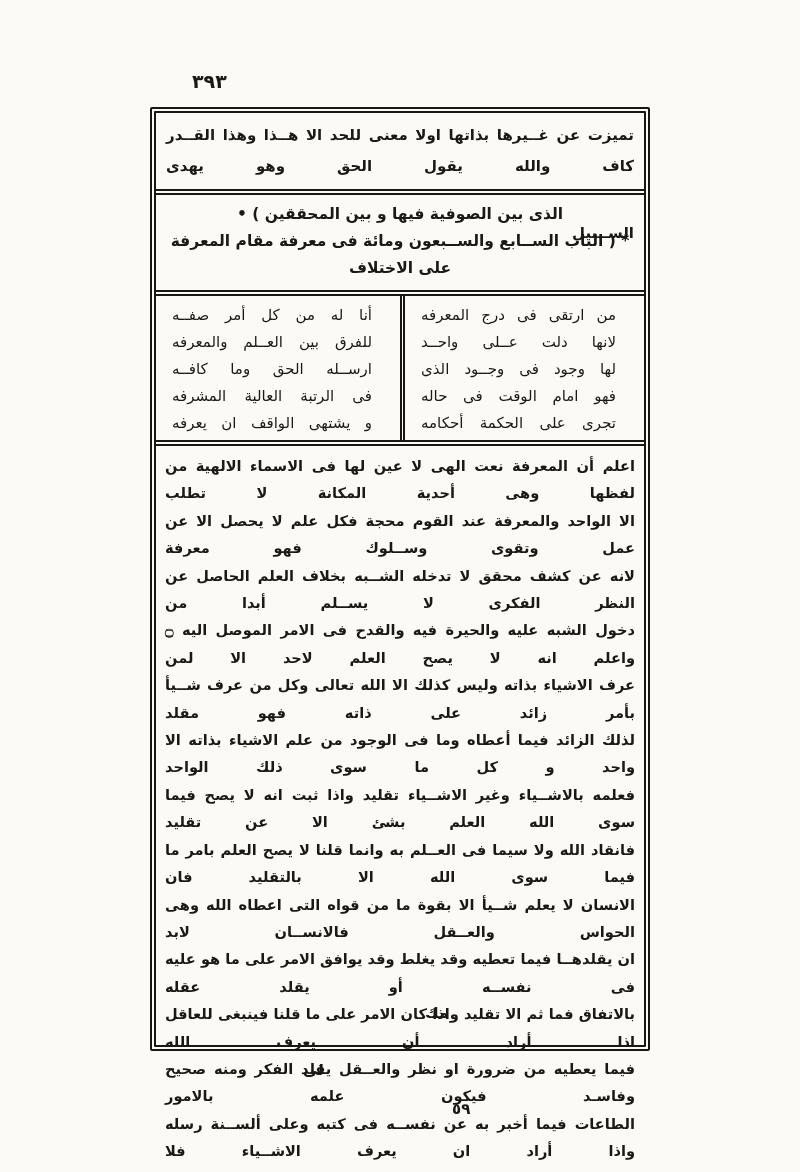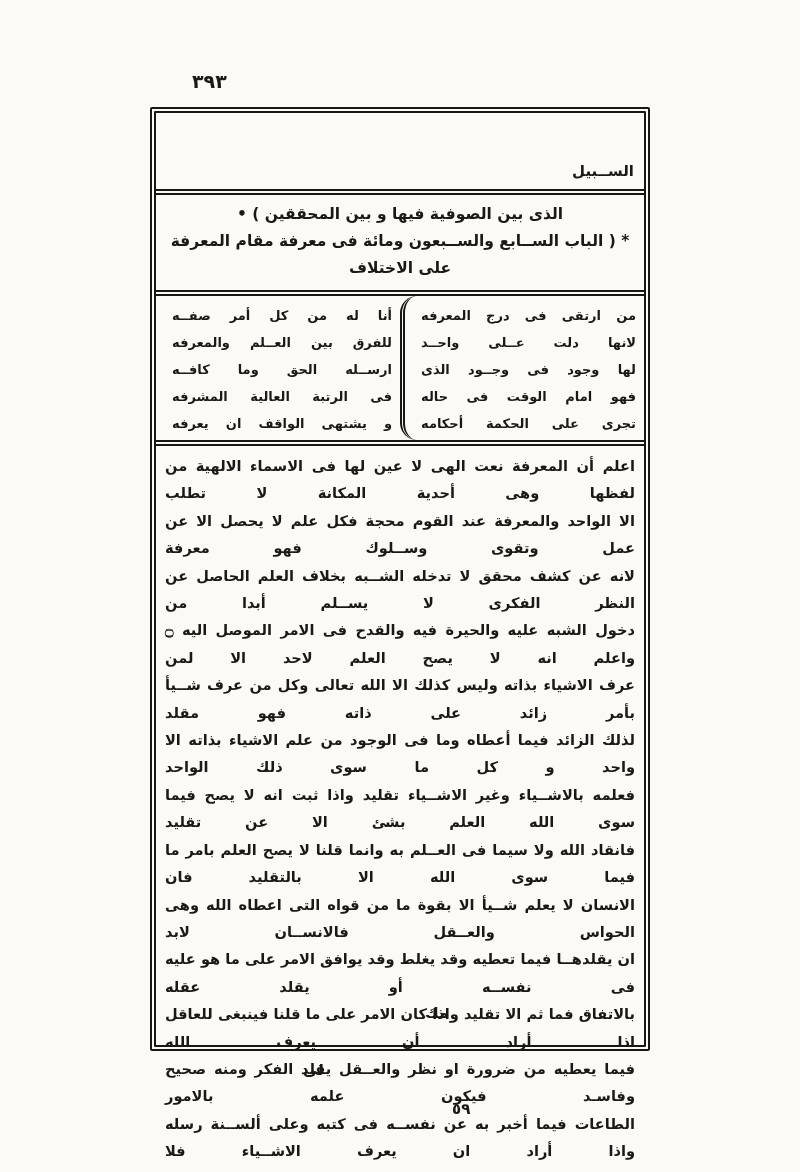--- a/index.html
+++ b/index.html
@@ -46,25 +46,25 @@
     padding: 6px 14px 8px 14px;
     font-size: 15.5px; font-weight: 700; line-height: 27px;
   }
 
   .poem-section {
     display: flex; direction: rtl;
     padding: 0; min-height: 144px;
   }
   .poem-col {
     flex: 1 1 50%;
-    padding: 6px 8px 4px 16px;
-    font-size: 13px; font-weight: 700;
+    padding: 6px 28px 4px 16px;
+    font-size: 15px; font-weight: 400;
     box-sizing: border-box;
   }
-  .poem-col.first { border-left: 5px double #191714; border-radius: 17px; }
+  .poem-col.first { border-left: 5px double #191714; }
   .poem-line {
     line-height: 27px;
     text-align: justify; text-align-last: justify;
   }
 
   .body-section {
     flex: 1;
     padding: 6px 9px 4px 9px;
     font-size: 14.6px; font-weight: 700;
   }
@@ -86,20 +86,21 @@
 <body>
 
 <div class="scan-page">
 
   <div class="page-number">٣٩٣</div>
 
   <div class="frame-outer">
     <div class="frame-inner">
 
       <section class="top-section">
+          <div class="t-line">تميزت عن غــيرها بذاتها اولا معنى للحد الا هــذا وهذا القــدر كاف والله يقول الحق وهو يهدى</div>
           <div class="t-line">الســبيل</div>
         </section>
 
       <div class="rule"></div>
 
       <section class="heading-section">
           <div class="h-line">الذى بين الصوفية فيها و بين المحققين ) •</div>
           <div class="h-line">* ( الباب الســابع والســبعون ومائة فى معرفة مقام المعرفة على الاختلاف</div>
         </section>
 

